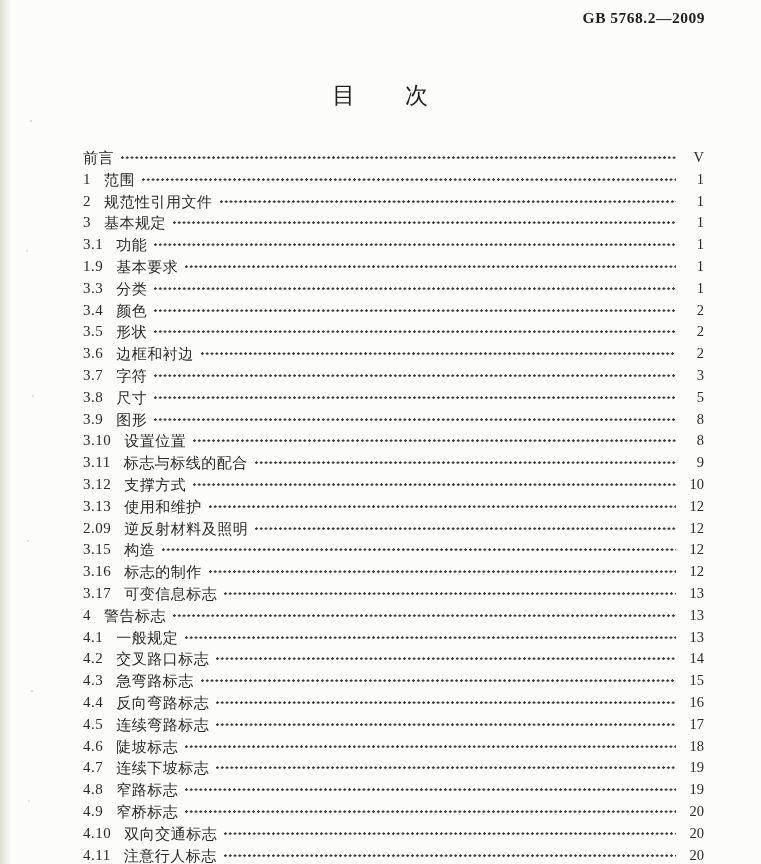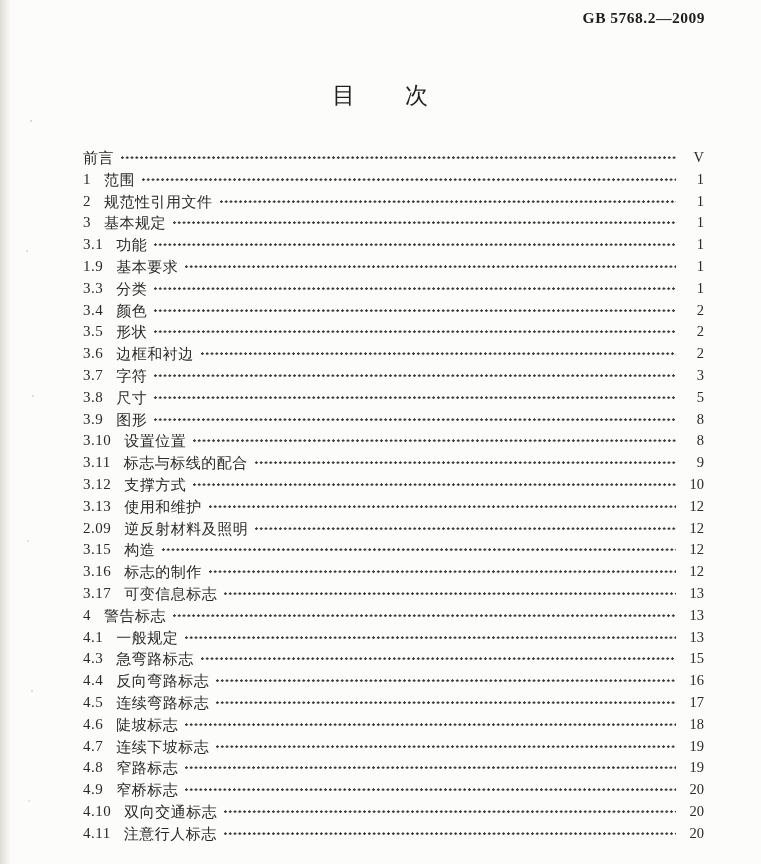--- a/index.html
+++ b/index.html
@@ -241,20 +241,26 @@
         <span class="dots"></span>
         <span class="toc-page">13</span>
       </div>
       <div class="toc-row">
         <span class="toc-num">4.1</span>
         <span class="toc-label">一般规定</span>
         <span class="dots"></span>
         <span class="toc-page">13</span>
       </div>
       <div class="toc-row">
+        <span class="toc-num">4.2</span>
+        <span class="toc-label">交叉路口标志</span>
+        <span class="dots"></span>
+        <span class="toc-page">14</span>
+      </div>
+      <div class="toc-row">
         <span class="toc-num">4.3</span>
         <span class="toc-label">急弯路标志</span>
         <span class="dots"></span>
         <span class="toc-page">15</span>
       </div>
       <div class="toc-row">
         <span class="toc-num">4.4</span>
         <span class="toc-label">反向弯路标志</span>
         <span class="dots"></span>
         <span class="toc-page">16</span>

